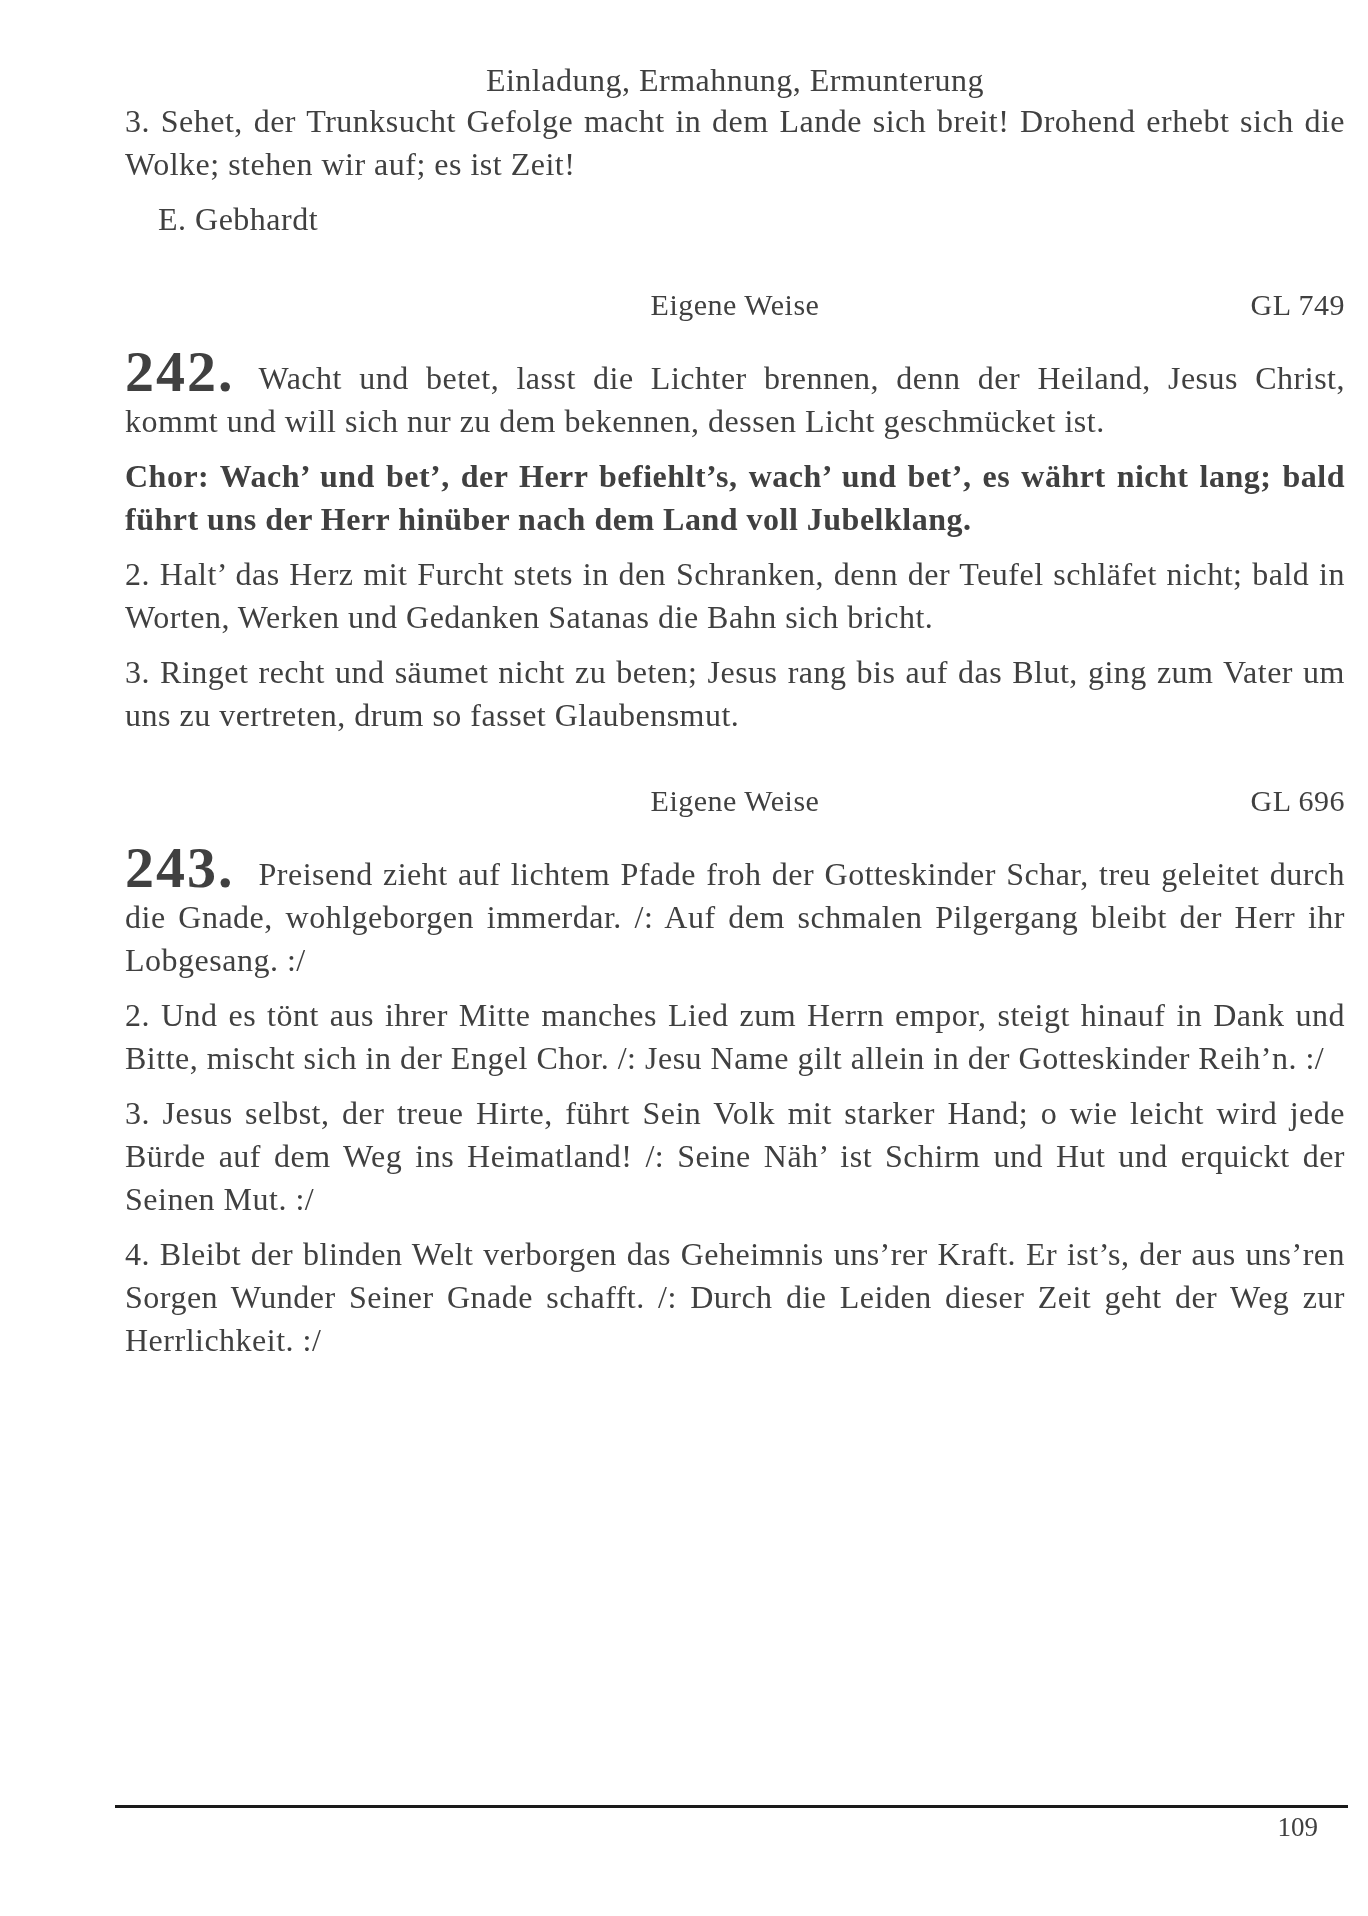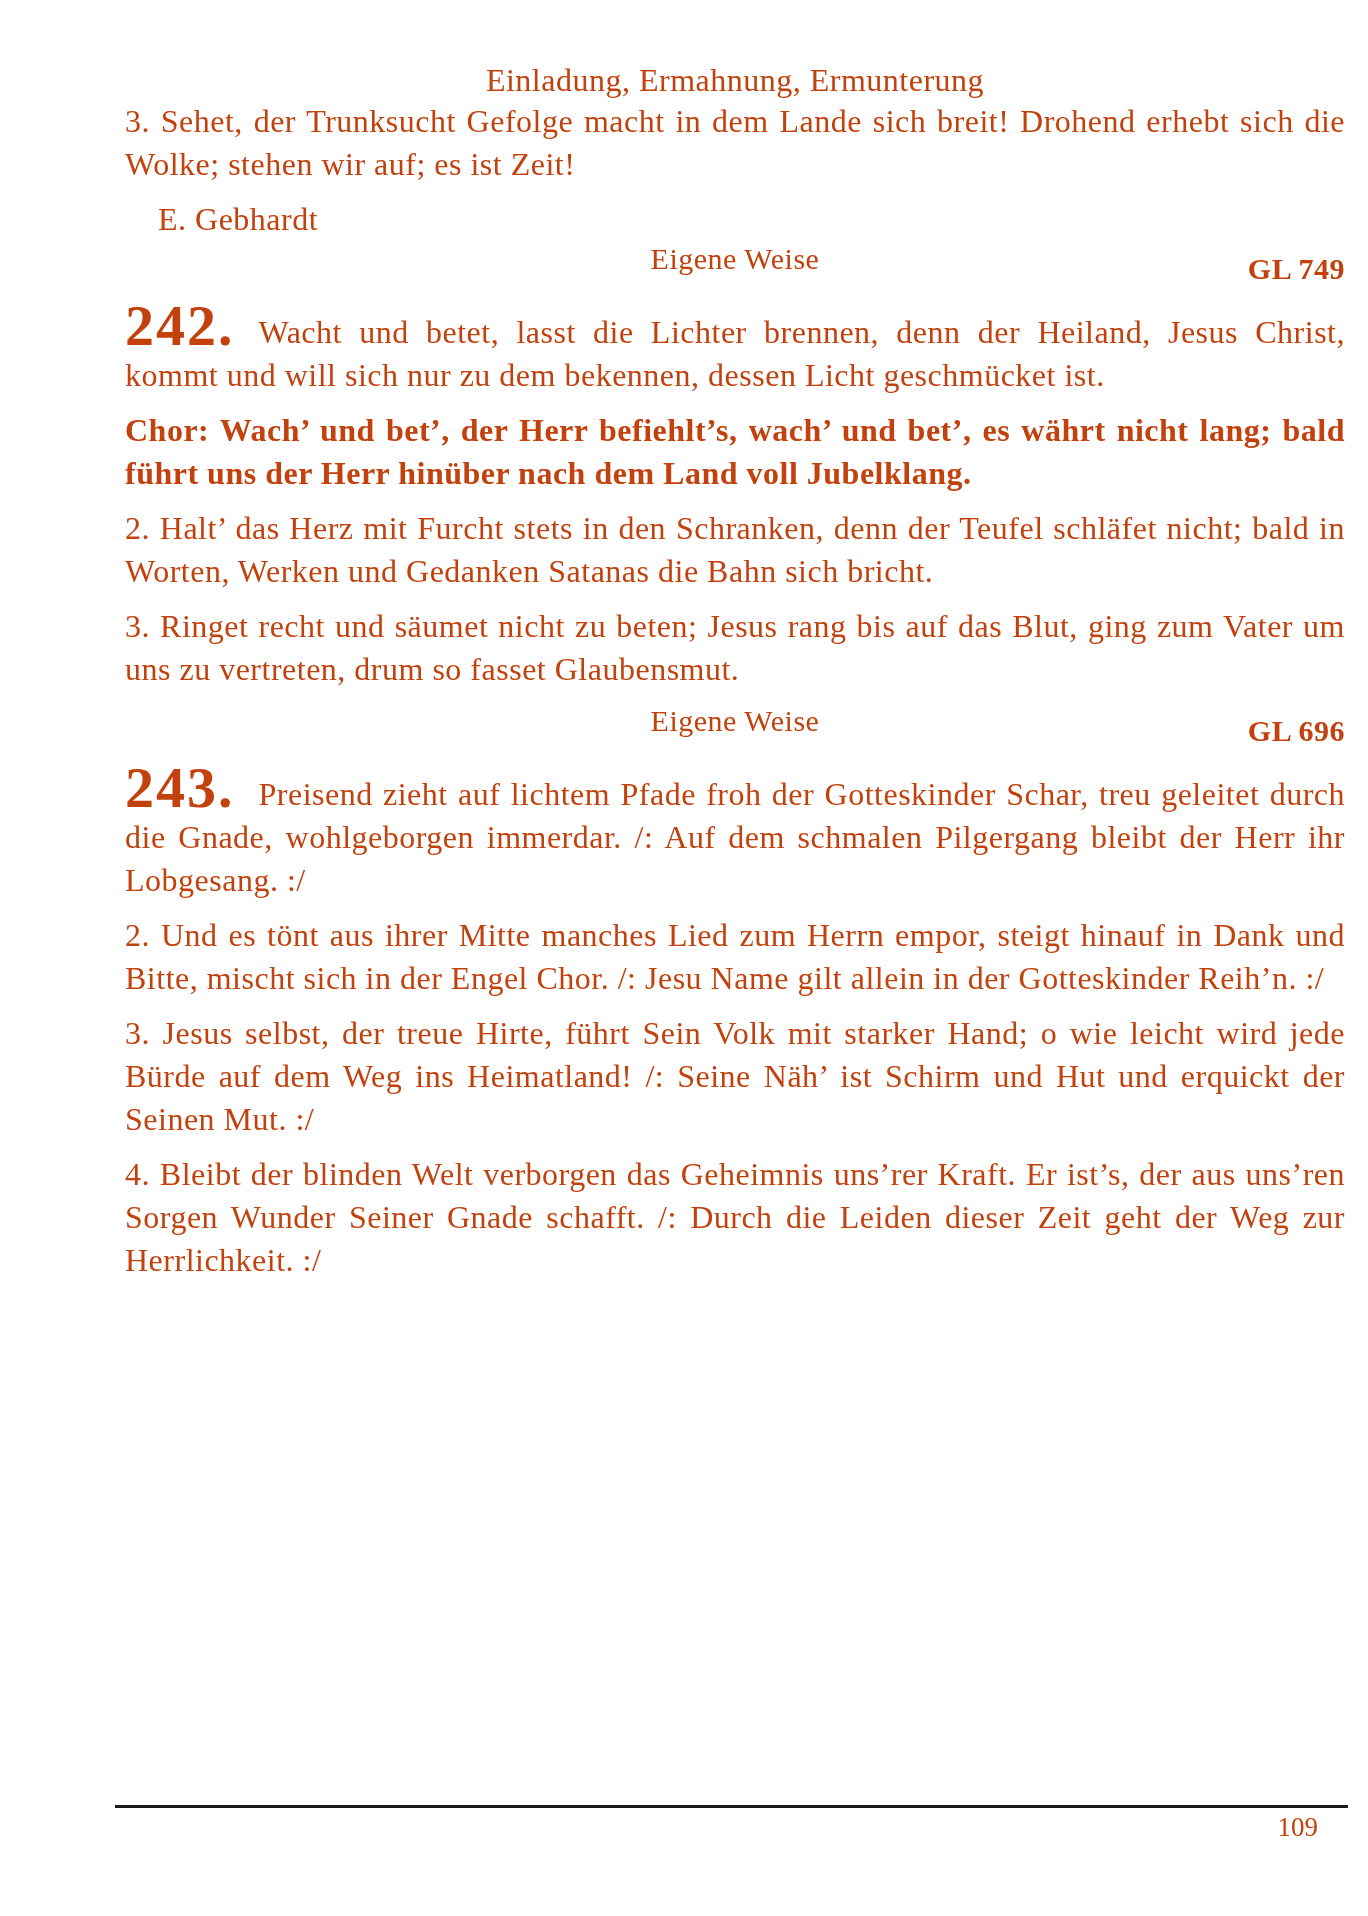--- a/index.html
+++ b/index.html
@@ -1,21 +1,21 @@
 <!DOCTYPE html>
 <html><head>
 <meta charset="utf-8">
 <style>
   html, body { margin: 0; padding: 0; background: #ffffff; }
   .page {
     position: relative;
     width: 1368px;
     height: 1916px;
     background: #ffffff;
-    color: #c2410c;
+    color: #404040;
     font-family: "Liberation Serif", "DejaVu Serif", serif;
     overflow: hidden;
   }
   .content {
     position: absolute;
     left: 125px;
     top: 0;
     width: 1220px;
     padding-top: 60px;
   }
@@ -38,28 +38,29 @@
     font-size: 32px;
     line-height: 43px;
     margin: 0 0 0 33px;
     letter-spacing: 0.5px;
   }
   .tune-line {
     position: relative;
     text-align: center;
     font-size: 30px;
     line-height: 36px;
+    margin-top: 46px;
     margin-bottom: 34px;
     letter-spacing: 0.5px;
   }
   .tune-line .ref {
     position: absolute;
     right: 0;
-    top: 10px;
-    font-weight: bold;
+    top: 0;
+    font-weight: normal;
   }
   .hymn-number {
     font-size: 58px;
     font-weight: bold;
     line-height: 10px;
     letter-spacing: 2px;
     margin-right: 24px;
     vertical-align: -2px;
     font-family: "Liberation Serif", "DejaVu Serif", serif;
   }

